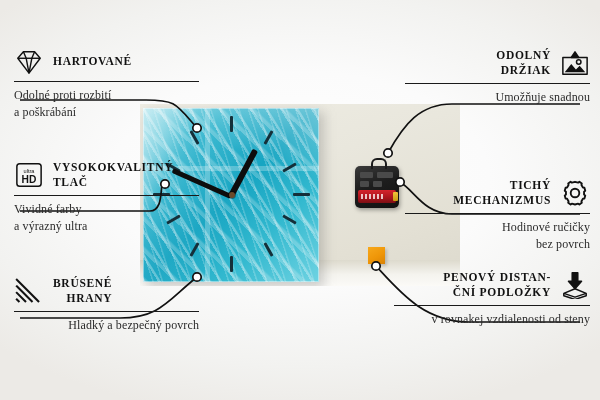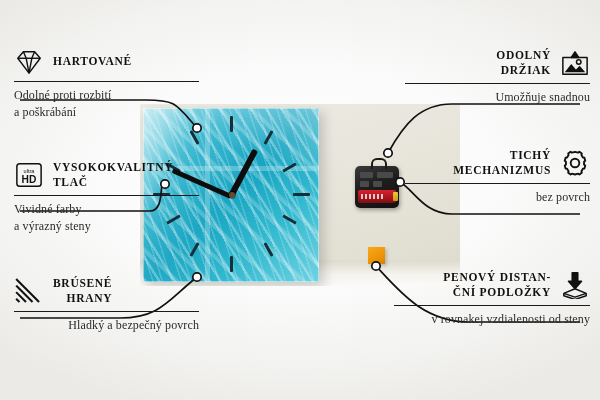--- a/index.html
+++ b/index.html
@@ -201,21 +201,21 @@
         <text x="16" y="24" text-anchor="middle" font-family="Liberation Sans, sans-serif" font-size="11" font-weight="bold" fill="#111">HD</text>
       </svg>
       <div class="title">
         <div>VYSOKOKVALITNÝ</div>
         <div>TLAČ</div>
       </div>
     </div>
     <div class="rule"></div>
     <div class="desc">
       <div>Vividné farby</div>
-      <div>a výrazný steny</div>
+      <div>a výrazný ultra</div>
     </div>
   </div>
 
   <div class="callout left" style="top:276px;text-align:right;">
     <div class="head">
       <svg class="ico" viewBox="0 0 32 30">
         <g stroke="#111" stroke-width="2.2" stroke-linecap="square">
           <line x1="3" y1="3" x2="26" y2="26"></line>
           <line x1="3" y1="10" x2="19" y2="26"></line>
           <line x1="3" y1="17" x2="12" y2="26"></line>
@@ -247,35 +247,36 @@
         <div>ODOLNÝ</div>
         <div>DRŽIAK</div>
       </div>
     </div>
     <div class="rule"></div>
     <div class="desc">
       <div>Umožňuje snadnou</div>
     </div>
   </div>
 
-  <div class="callout right" style="top:148px;">
+  <div class="callout right" style="top:178px;">
     <div class="head">
       <svg class="ico" viewBox="0 0 32 30">
         <g fill="none" stroke="#111" stroke-width="2" stroke-linejoin="round">
           <path d="M16,3 l3.4,.9 1.3,-1.0 2.6,2.0 -.4,1.6 1.6,2.7 1.6,.2 .9,3.2 -1.3,1.0 0,3.1 1.3,1.0 -.9,3.2 -1.6,.2 -1.6,2.7 .4,1.6 -2.6,2.0 -1.3,-1.0 -3.4,.9 -3.4,-.9 -1.3,1.0 -2.6,-2.0 .4,-1.6 -1.6,-2.7 -1.6,-.2 -.9,-3.2 1.3,-1.0 0,-3.1 -1.3,-1.0 .9,-3.2 1.6,-.2 1.6,-2.7 -.4,-1.6 2.6,-2.0 1.3,1.0 Z"></path>
           <circle cx="16" cy="15" r="4.6"></circle>
         </g>
       </svg>
       <div class="title">
         <div>TICHÝ</div>
         <div>MECHANIZMUS</div>
       </div>
     </div>
     <div class="rule"></div>
     <div class="desc">
+      <div>Hodinové ručičky</div>
       <div>bez povrch</div>
     </div>
   </div>
 
   <div class="callout right" style="top:270px;width:196px;">
     <div class="head">
       <svg class="ico" viewBox="0 0 32 30">
         <g fill="none" stroke="#111" stroke-width="1.6" stroke-linejoin="round">
           <path d="M13,2 h6 v9 h4 l-7,8 -7,-8 h4 Z" fill="#111"></path>
           <path d="M16,19 L28,24 L16,28 L4,24 Z"></path>

